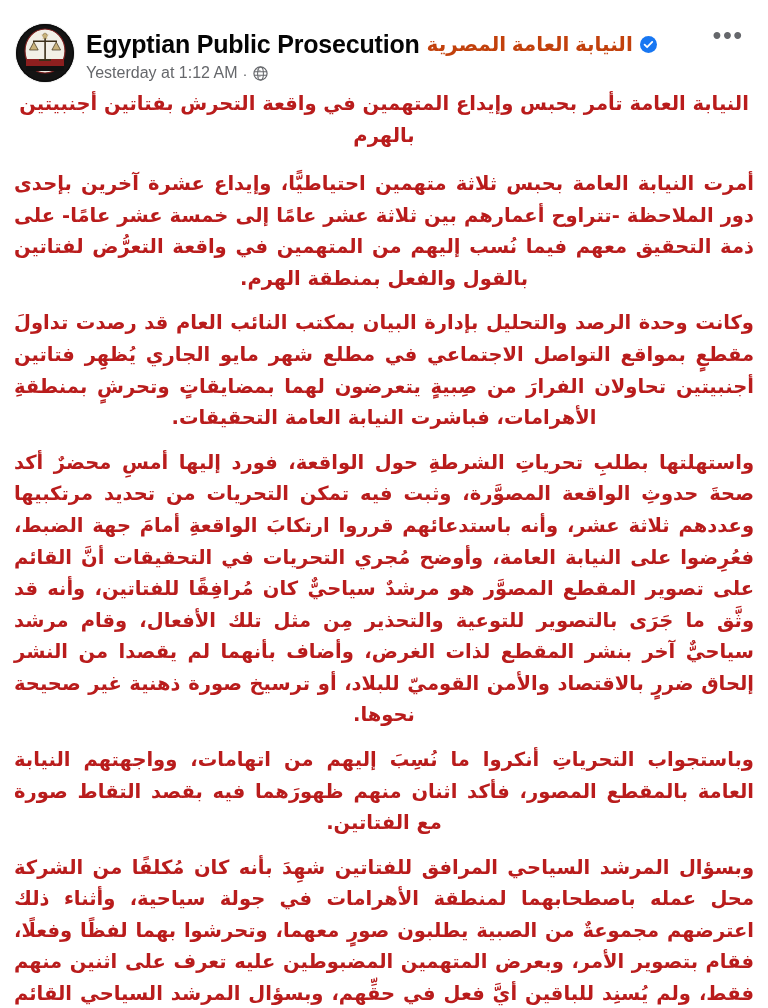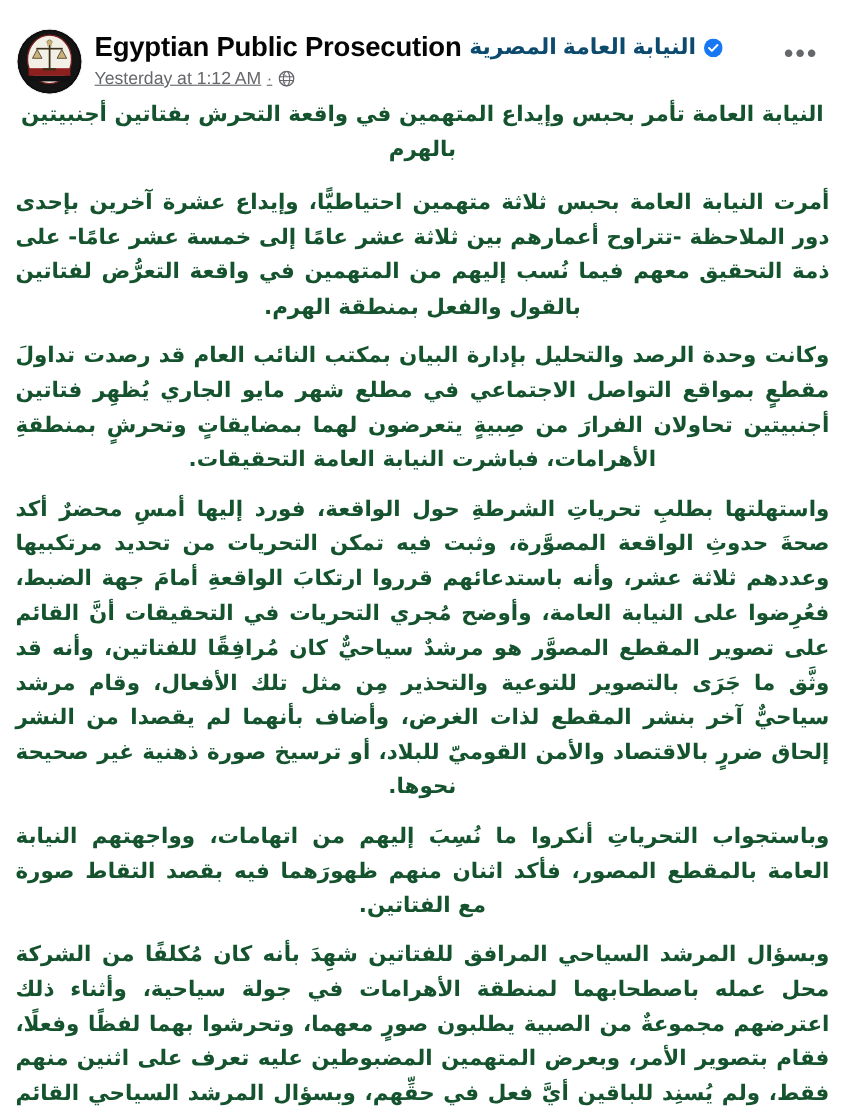--- a/index.html
+++ b/index.html
@@ -22,23 +22,23 @@
     height: 1008px;
     box-sizing: border-box;
     background: #ffffff;
     display: flex;
     flex-direction: column;
   }
 
   
   .post-header {
     display: flex;
-    align-items: center;
+    align-items: flex-end;
     direction: ltr;
-    padding: 28px 18px 6px 16px;
+    padding: 14px 18px 6px 16px;
     box-sizing: border-box;
     height: 88px;
   }
 
   .avatar {
     width: 58px;
     height: 58px;
     min-width: 58px;
     border-radius: 50%;
     overflow: hidden;
@@ -67,42 +67,41 @@
   }
   .page-name-en {
     font-size: 25px;
     font-weight: 700;
     color: #050505;
     letter-spacing: -0.2px;
   }
   .page-name-ar {
     font-size: 20px;
     font-weight: 700;
-    color: #0c4a6e;
+    color: #c2410c;
     margin-left: 7px;
     direction: rtl;
     unicode-bidi: embed;
   }
   .verified-badge {
     width: 17px;
     height: 17px;
     min-width: 17px;
     margin-left: 7px;
     display: inline-block;
   }
   .verified-badge svg { display: block; }
 
   .meta-row {
     display: flex;
     align-items: center;
     direction: ltr;
     margin-top: 5px;
     color: #65676b;
     font-size: 16px;
-    text-decoration: underline;
   }
   .timestamp { color: #65676b; }
   .meta-dot { margin: 0 5px; color: #65676b; font-size: 15px; }
   .globe-icon { width: 15px; height: 15px; display: inline-block; }
   .globe-icon svg { display: block; }
 
   .more-menu {
     align-self: flex-start;
     margin-top: 16px;
     padding: 0 6px 0 10px;
@@ -116,21 +115,21 @@
   }
 
   
   .post-body {
     direction: rtl;
     text-align: justify;
     padding: 0 14px 0 14px;
     box-sizing: border-box;
     font-size: 19.5px;
     line-height: 1.62;
-    color: #14532d;
+    color: #b91c1c;
     font-family: "DejaVu Sans", "Liberation Sans", sans-serif;
     flex: 1;
     overflow: hidden;
   }
 
   .post-body p {
     margin: 0 0 13px 0;
     text-align: justify;
     text-align-last: center;
     font-weight: 700;

